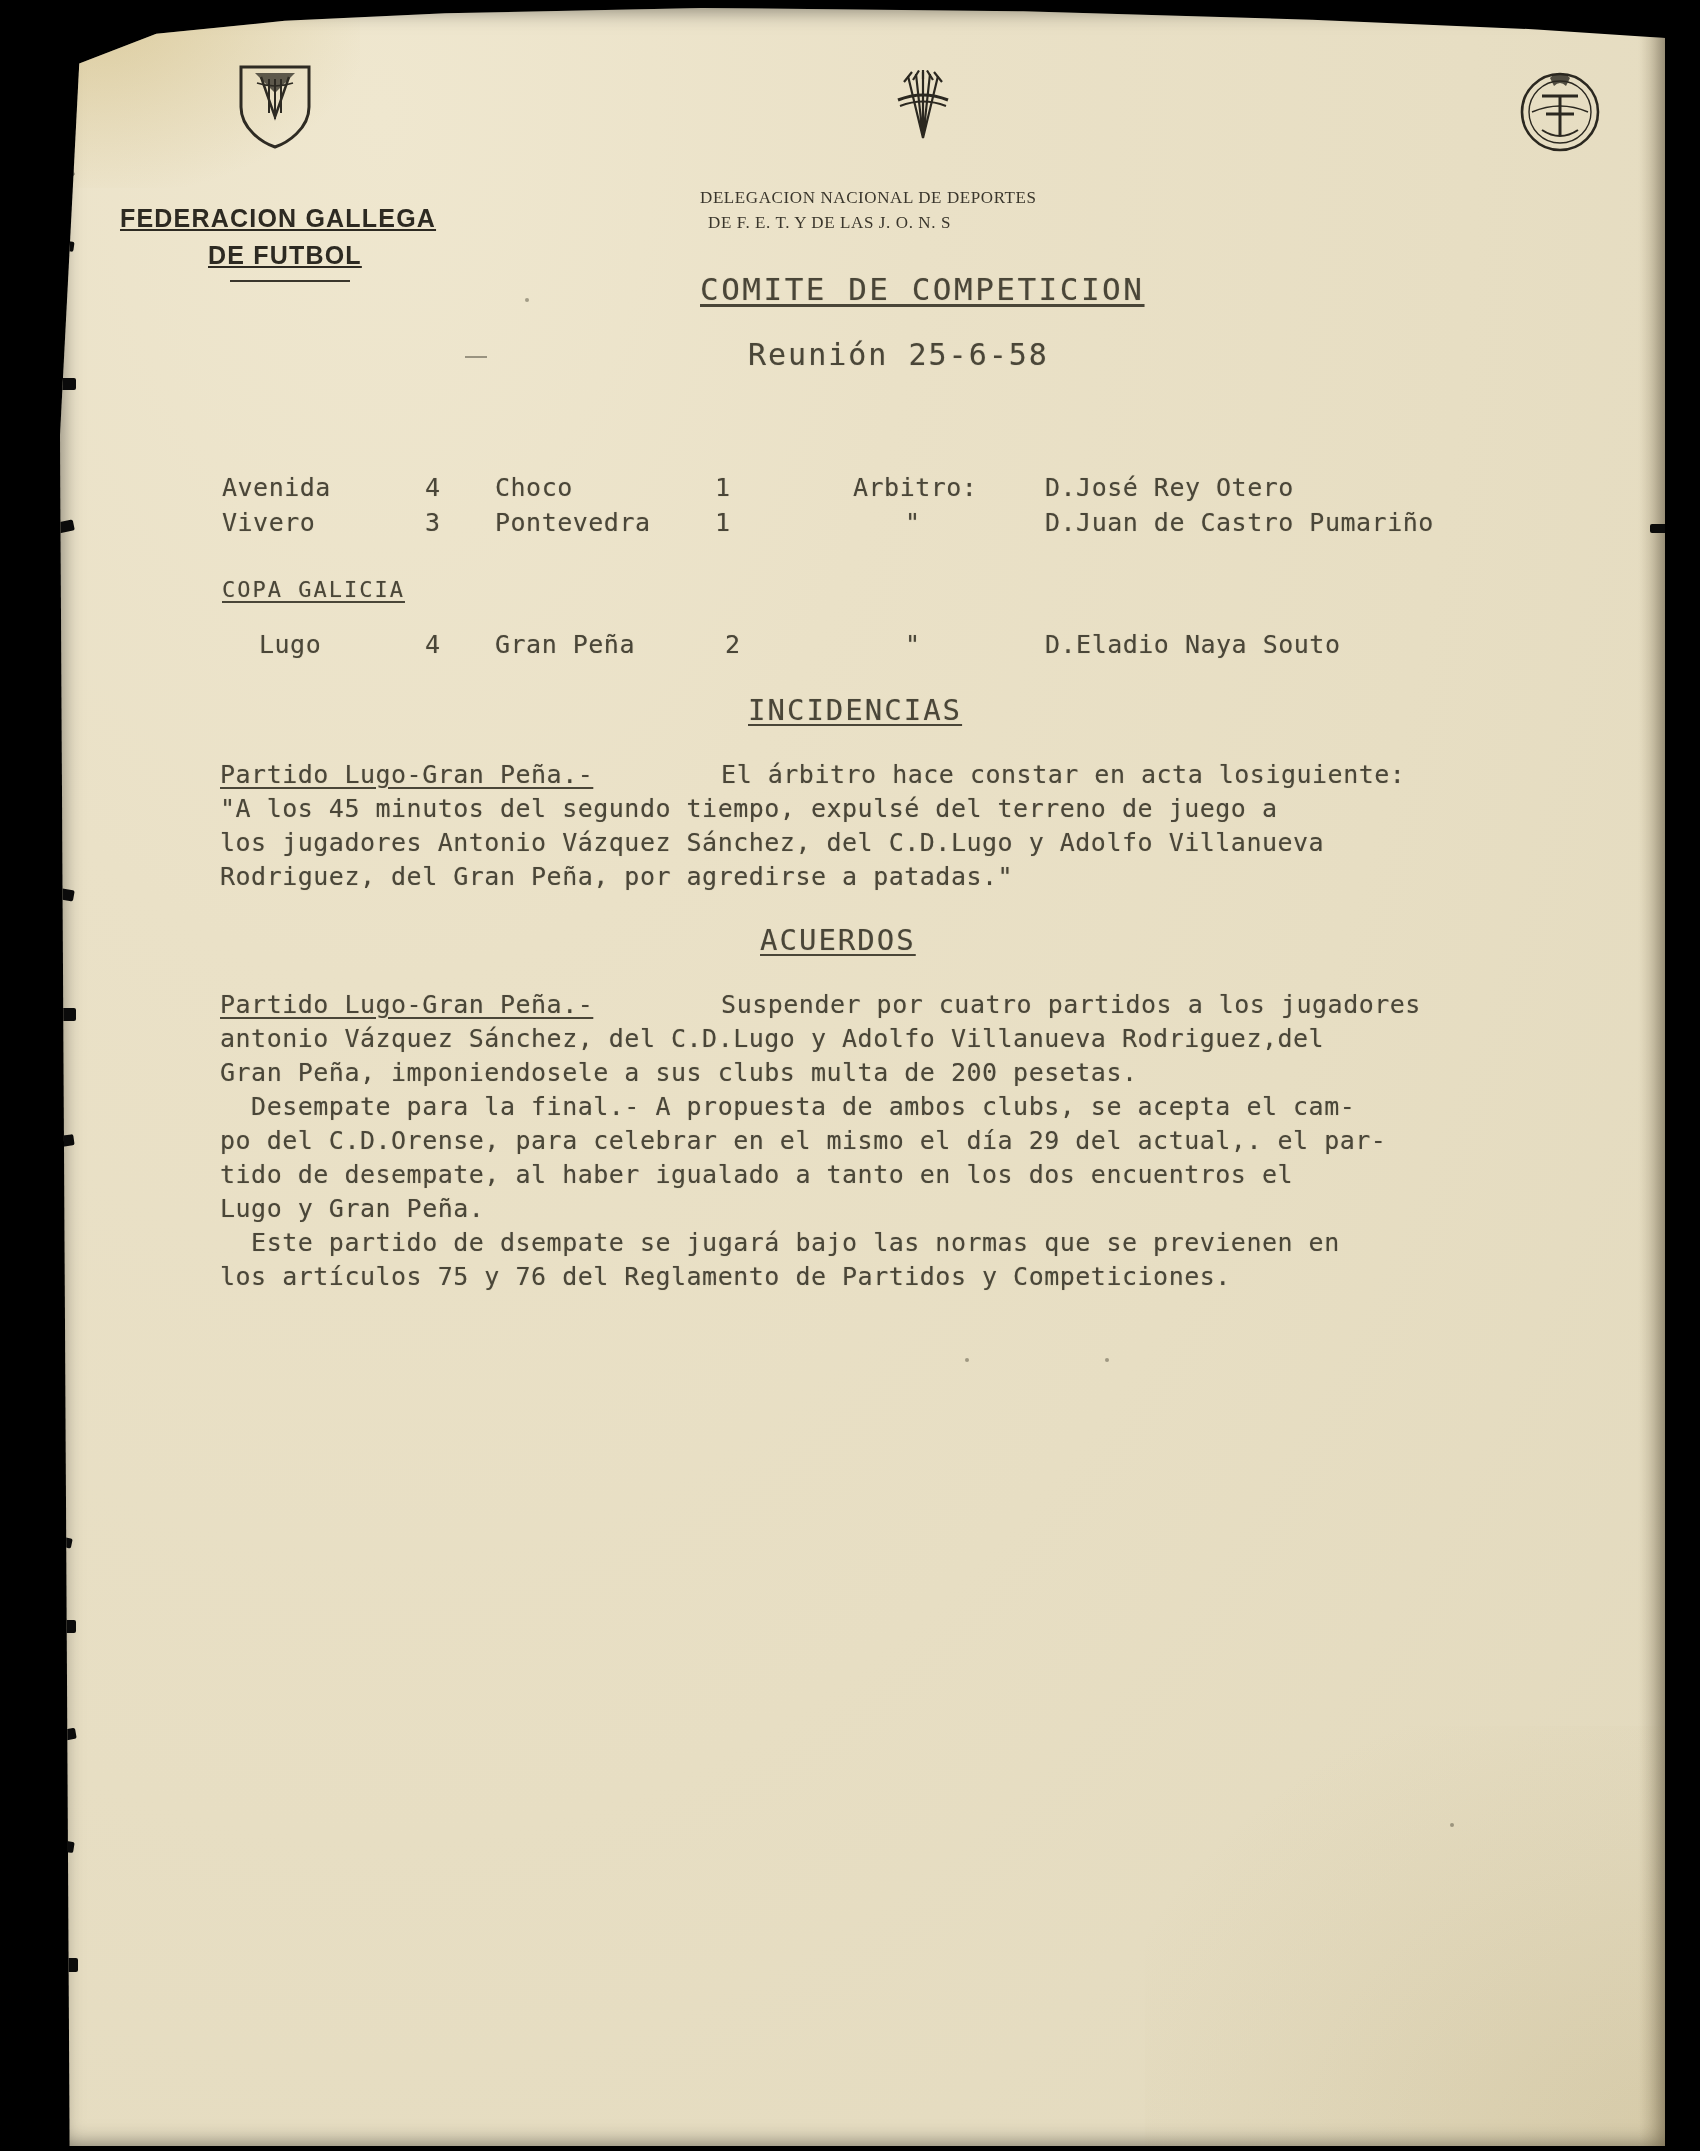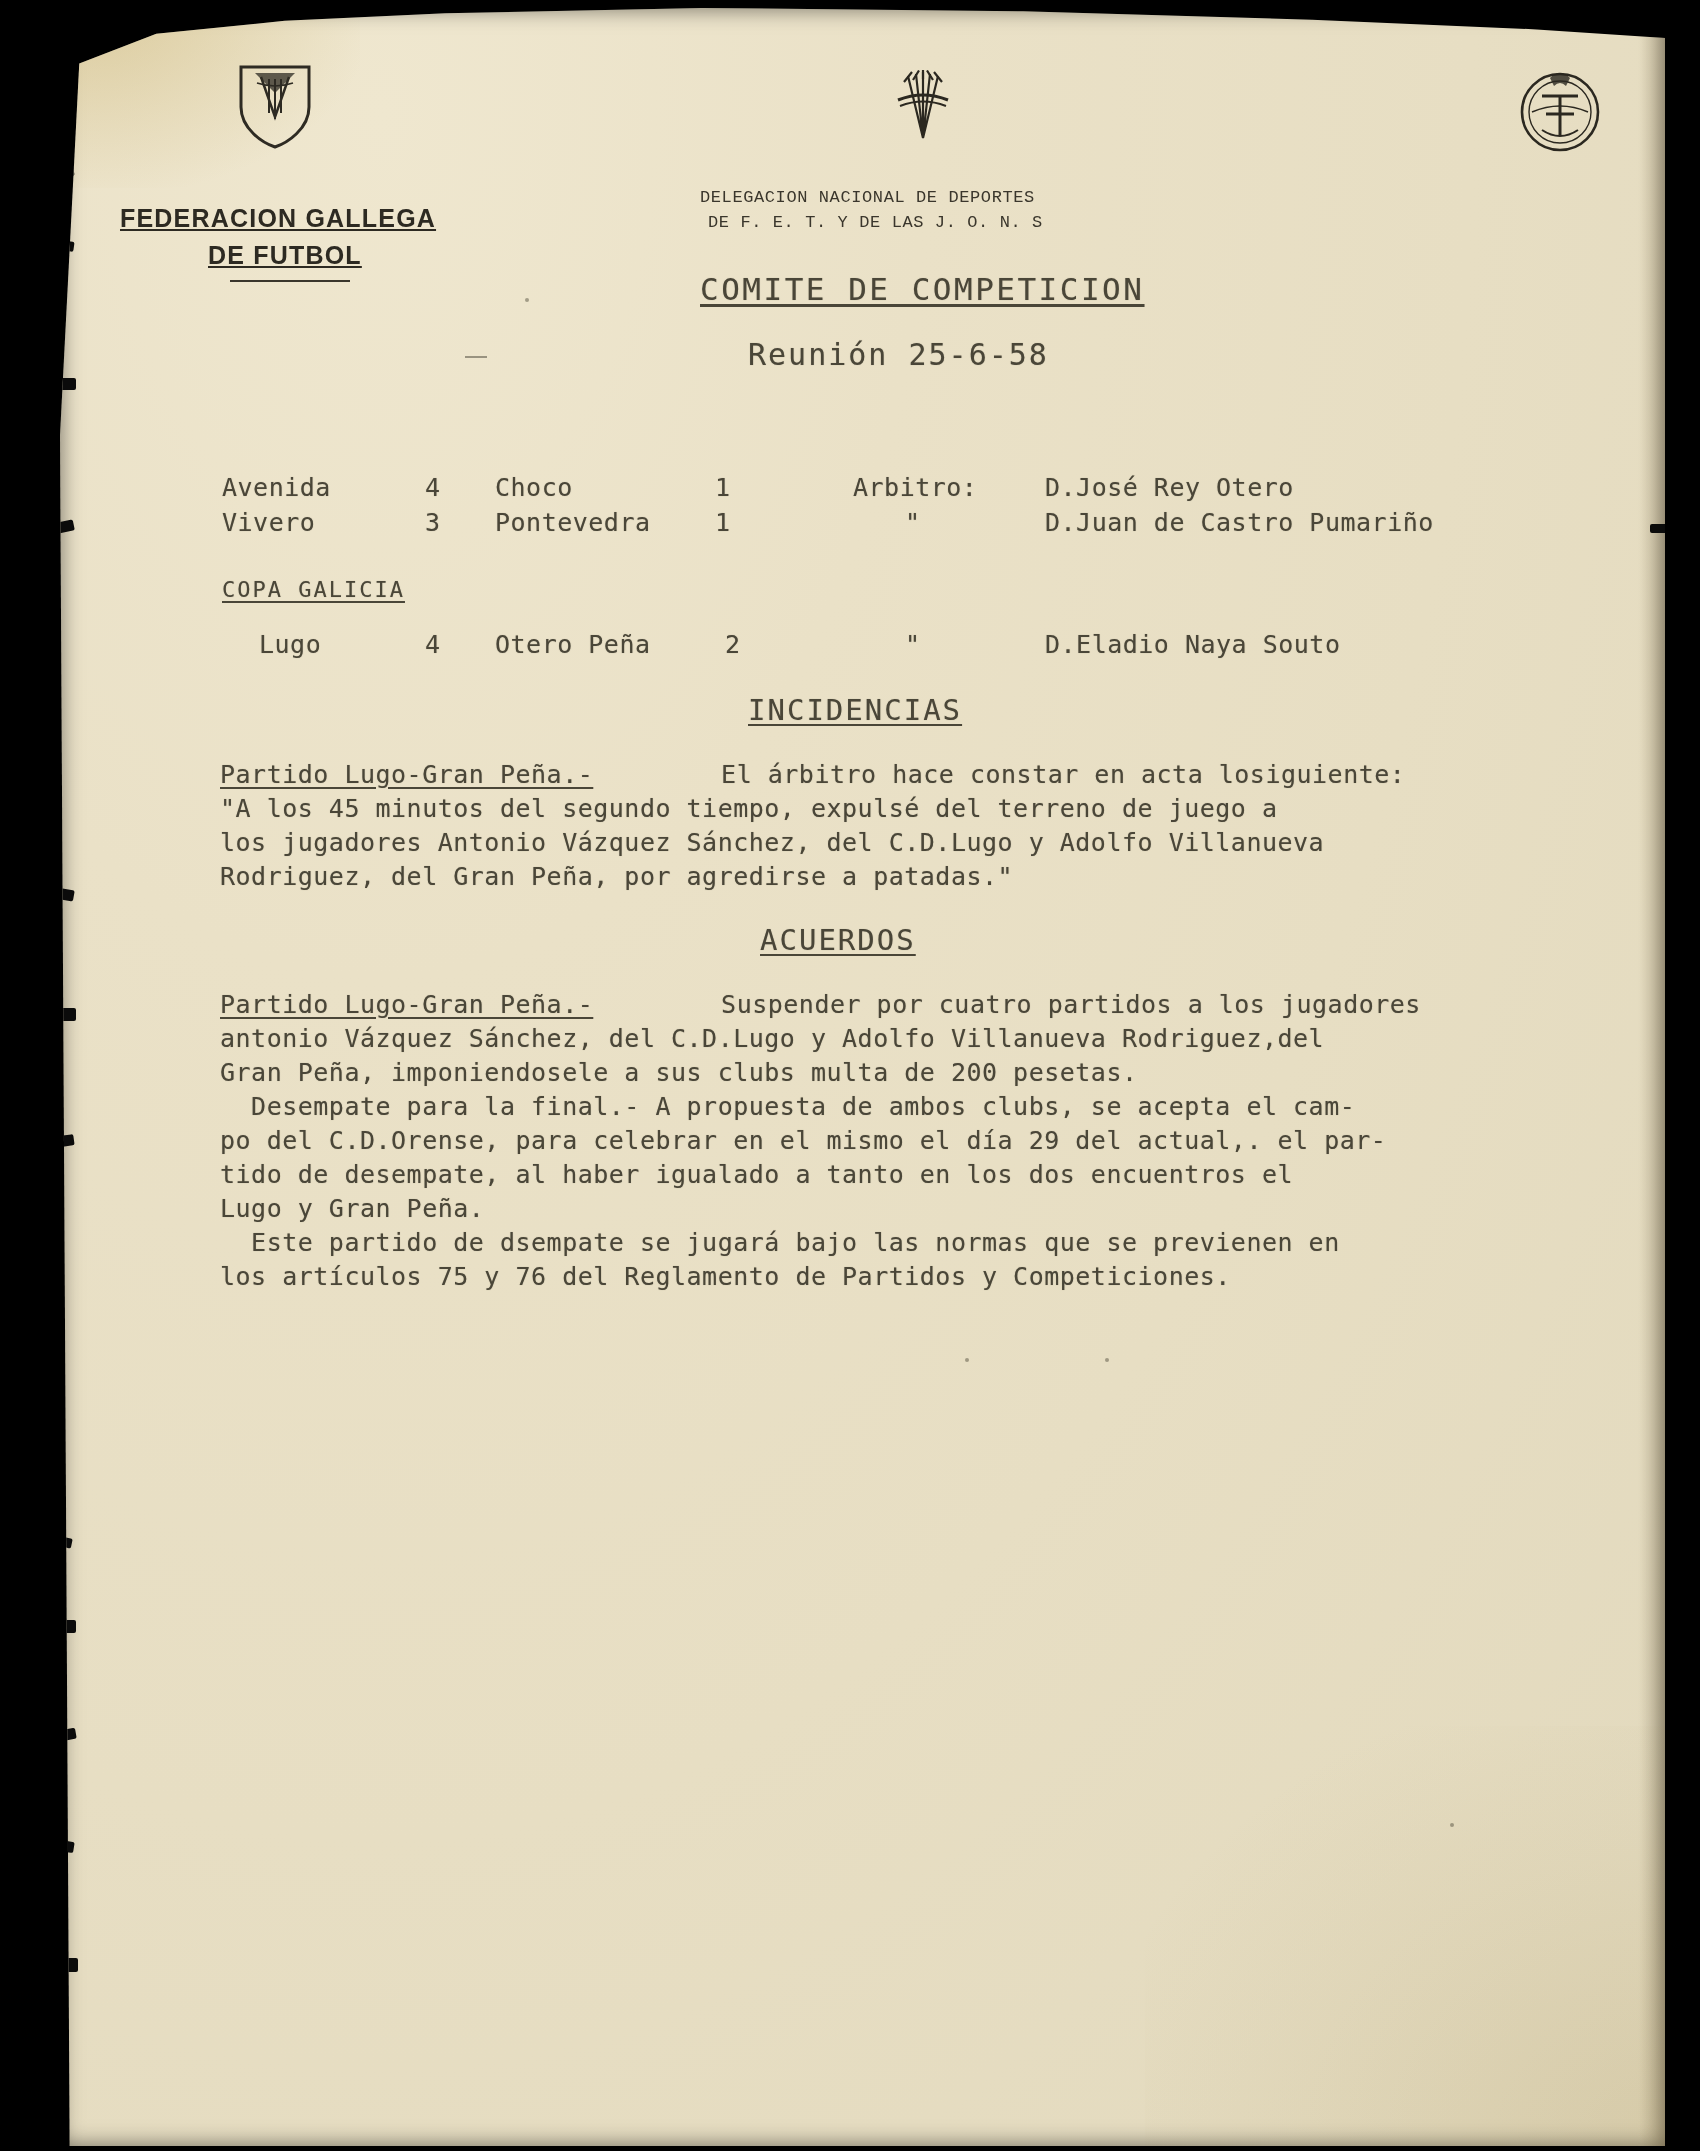--- a/index.html
+++ b/index.html
@@ -90,21 +90,21 @@
     color: #2d2a22;
     font-family: "Liberation Sans", sans-serif;
     white-space: pre;
     font-weight: 700;
     letter-spacing: 1.2px;
     text-decoration: underline;
   }
   .hdr-small {
     position: absolute;
     color: #3a362c;
-    font-family: Liberation Mono, monospace;
+    font-family: Liberation Serif, serif;
     white-space: pre;
     letter-spacing: 0.6px;
   }
 
   
   .emblem { position: absolute; }
 
   
   .dot {
     position: absolute;
@@ -190,21 +190,21 @@
   <div class="tw" style="left:365px; top:498px;">3</div>
   <div class="tw" style="left:435px; top:498px;">Pontevedra</div>
   <div class="tw" style="left:655px; top:498px;">1</div>
   <div class="tw" style="left:845px; top:498px;">"</div>
   <div class="tw" style="left:985px; top:498px;">D.Juan de Castro Pumariño</div>
 
   <div class="tw u" style="left:162px; top:565px; font-size:22px; letter-spacing:2px;">COPA GALICIA</div>
 
   <div class="tw" style="left:162px; top:620px;margin-left:37px;">Lugo</div>
   <div class="tw" style="left:365px; top:620px;">4</div>
-  <div class="tw" style="left:435px; top:620px;">Otero Peña</div>
+  <div class="tw" style="left:435px; top:620px;">Gran Peña</div>
   <div class="tw" style="left:665px; top:620px;">2</div>
   <div class="tw" style="left:845px; top:620px;">"</div>
   <div class="tw" style="left:985px; top:620px;">D.Eladio Naya Souto</div>
 
   <div class="tw u" style="left:688px; top:685px; font-size:29px; letter-spacing:2px;">INCIDENCIAS</div>
 
   <div class="tw u" style="left:160px; top:750px;">Partido Lugo-Gran Peña.-</div>
   <div class="tw" style="left:630px; top:750px;">  El árbitro hace constar en acta losiguiente:</div>
   <div class="tw" style="left:160px; top:784px;">"A los 45 minutos del segundo tiempo, expulsé del terreno de juego a</div>
   <div class="tw" style="left:160px; top:818px;">los jugadores Antonio Vázquez Sánchez, del C.D.Lugo y Adolfo Villanueva</div>

